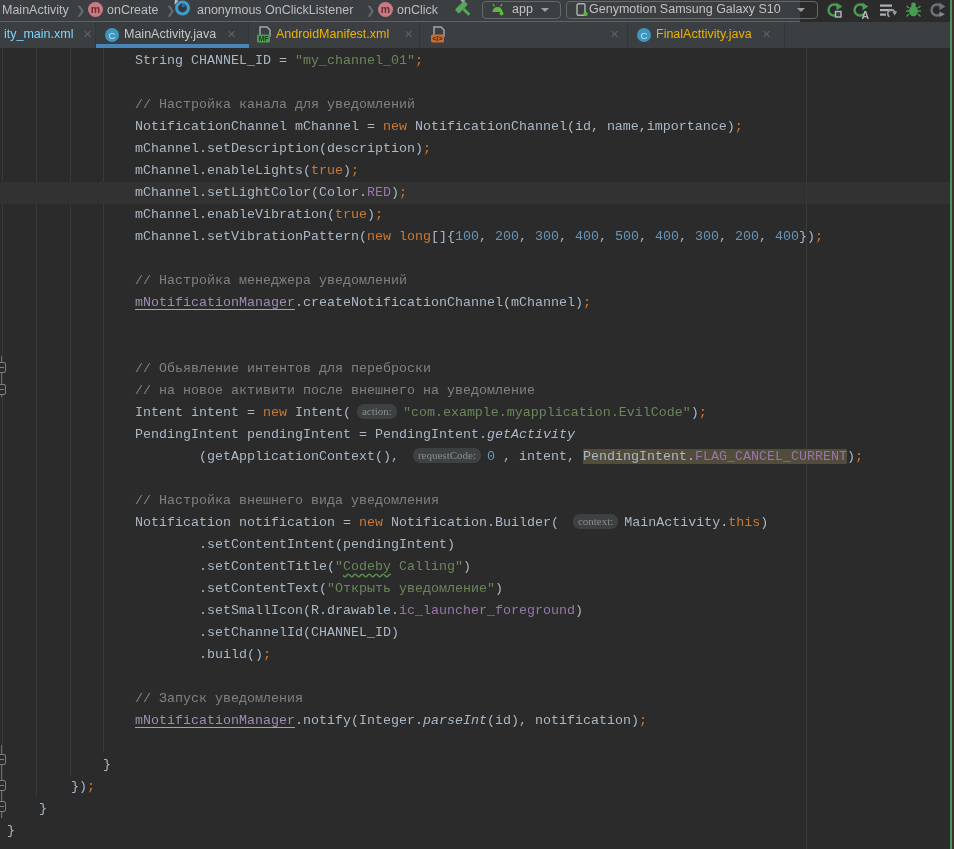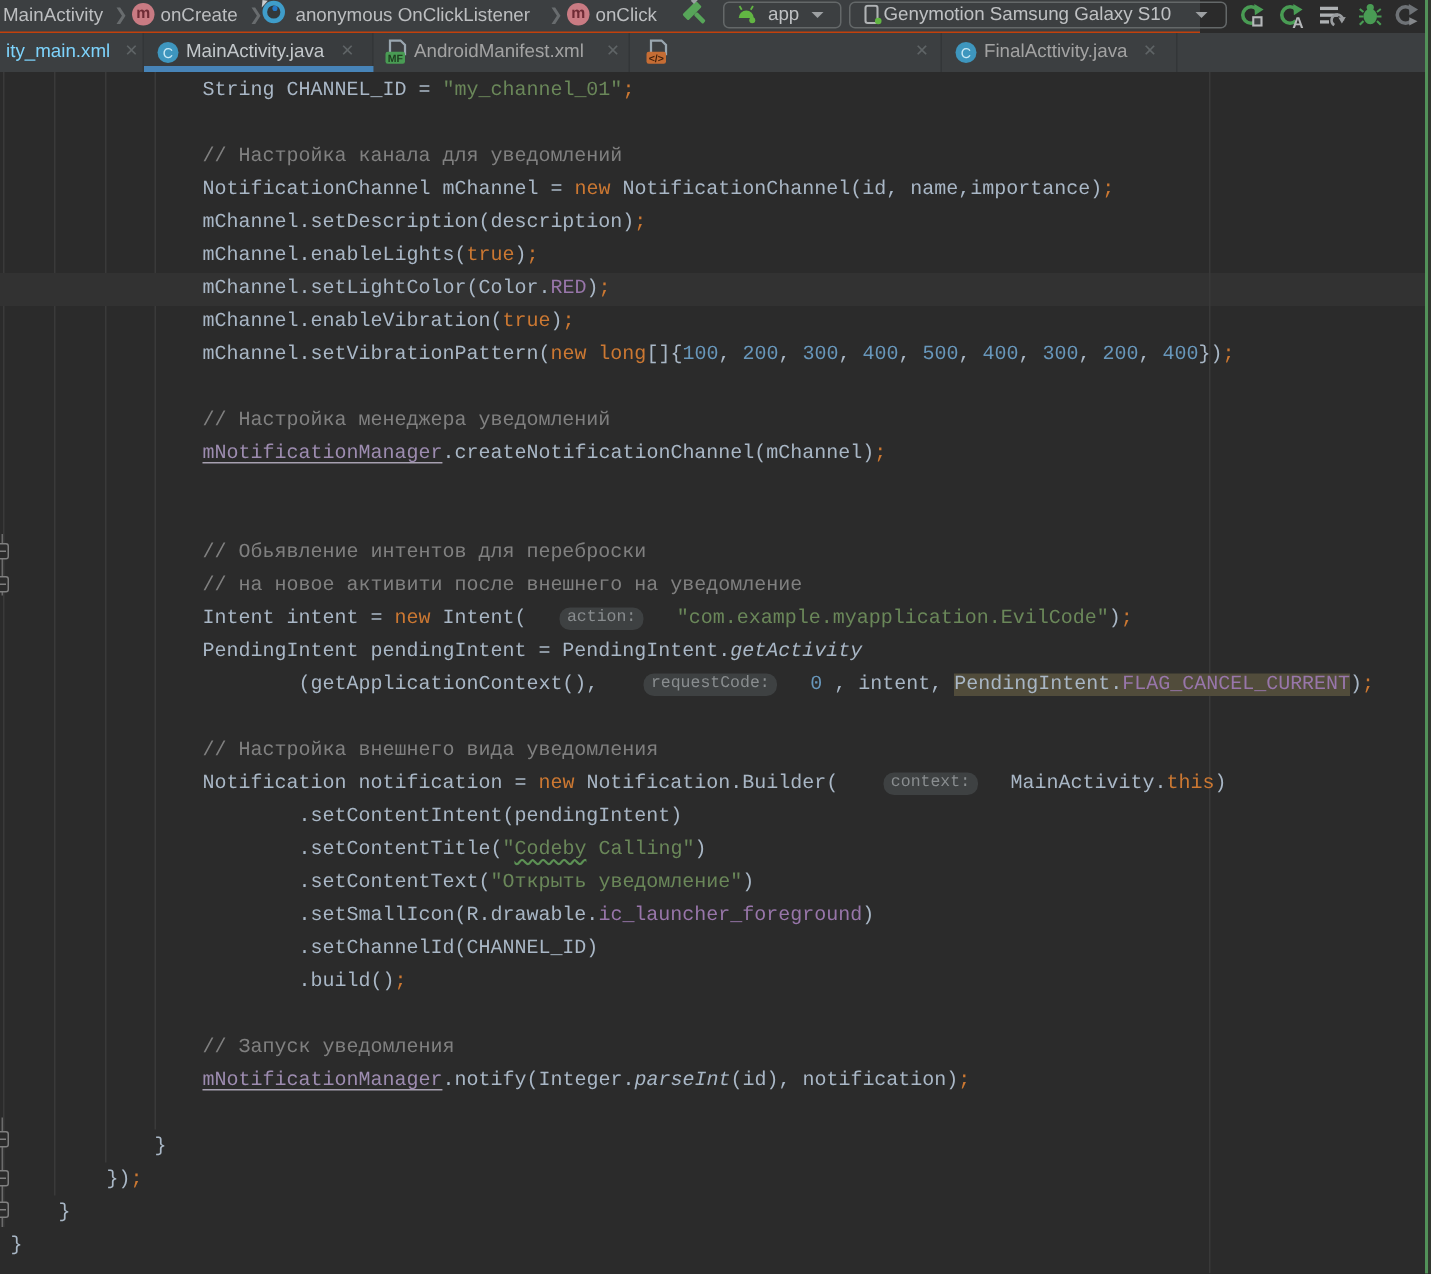--- a/index.html
+++ b/index.html
@@ -1,38 +1,38 @@
 <!DOCTYPE html>
 <html><head><meta charset="utf-8"><style>
 html,body{margin:0;padding:0}
 body{width:954px;height:849px;background:#2b2b2b;overflow:hidden;position:relative;font-family:"Liberation Sans",sans-serif}
 #navbar{position:absolute;left:0;top:0;width:800px;height:21px;background:#3c3f41;border-bottom:3px solid #c2410c}
 .bc{position:absolute;top:0;height:21px;line-height:21px;font-size:12.5px;color:#bcbec0;white-space:pre}
 .sep{position:absolute;top:0;height:21px;line-height:20px;font-size:11px;color:#686c6e}
 .cir{position:absolute;border-radius:50%;text-align:center}
 #tabbar{position:absolute;left:0;top:22px;width:954px;height:26px;background:#3c3f41}
 .tab{position:absolute;top:0;height:26px;border-right:1px solid #333638;box-sizing:border-box}
-.tabtext{position:absolute;top:0;height:25px;line-height:25px;font-size:12.5px;color:#a3a3a3;white-space:pre}
+.tabtext{position:absolute;top:0;height:25px;line-height:25px;font-size:12.5px;color:#eab308;white-space:pre}
 .tx{position:absolute;top:0;height:25px;line-height:24px;font-size:11px;color:#5f6466}
 #underline{position:absolute;left:96px;top:44px;width:153px;height:4px;background:#4784b8}
 #editor{position:absolute;left:0;top:48px;width:954px;height:801px;background:#2b2b2b;overflow:hidden}
 .guide{position:absolute;width:1px;background:#3a3a3a}
 #marginline{position:absolute;left:806px;top:0;width:1px;height:801px;background:#393939}
 #caretrow{position:absolute;left:0;top:134px;width:954px;height:22px;background:#323232}
 .cl{position:absolute;left:7px;height:22px;line-height:22px;white-space:pre;font-family:"Liberation Mono",monospace;font-size:13.33px;color:#a9b7c6}
 .k{color:#cc7832}
 .s{color:#6a8759}
 .c{color:#808080}
 .n{color:#6897bb}
 .f{color:#9d8cb0;text-decoration:underline;text-underline-offset:3px;text-decoration-color:#a6a0b0}
 .sc{color:#9876aa;}
 .sm{font-style:italic}
 .hl{background:#514c3b}
 .w{text-decoration:underline wavy #5c9154;text-underline-offset:3px}
-.chip{display:inline-block;background:#3e4142;color:#898d8f;font-family:Liberation Mono, monospace;font-size:11px;height:15px;line-height:15px;padding:0 5px;border-radius:7px;margin:0 22px;vertical-align:1px}
+.chip{display:inline-block;background:#3e4142;color:#898d8f;font-family:Liberation Serif, serif;font-size:11px;height:15px;line-height:15px;padding:0 5px;border-radius:7px;margin:0 6px;vertical-align:1px}
 .foldline{position:absolute;left:1px;width:1px;background:#6b6b6b}
 .foldbox{position:absolute;left:-5px;width:9px;height:9px;border:1px solid #7f7f7f;border-radius:2px;background:#2b2b2b}
 .foldbox:after{content:"";position:absolute;left:1px;right:1px;top:4px;height:1px;background:#7f7f7f}
 #greenedge{position:absolute;left:950px;top:0;width:2px;height:849px;background:#529159}
 #greenedge2{position:absolute;left:952px;top:0;width:2px;height:849px;background:#31372f}
 .combo{position:absolute;top:1px;height:16px;border:1px solid #646869;border-radius:4px}
 .combotext{position:absolute;top:0;height:16px;line-height:16px;font-size:12.5px;color:#bfc1c3;white-space:pre}
 .dn{position:absolute;width:0;height:0;border-left:4px solid transparent;border-right:4px solid transparent;border-top:4px solid #9da0a2}
 </style></head>
 <body>

